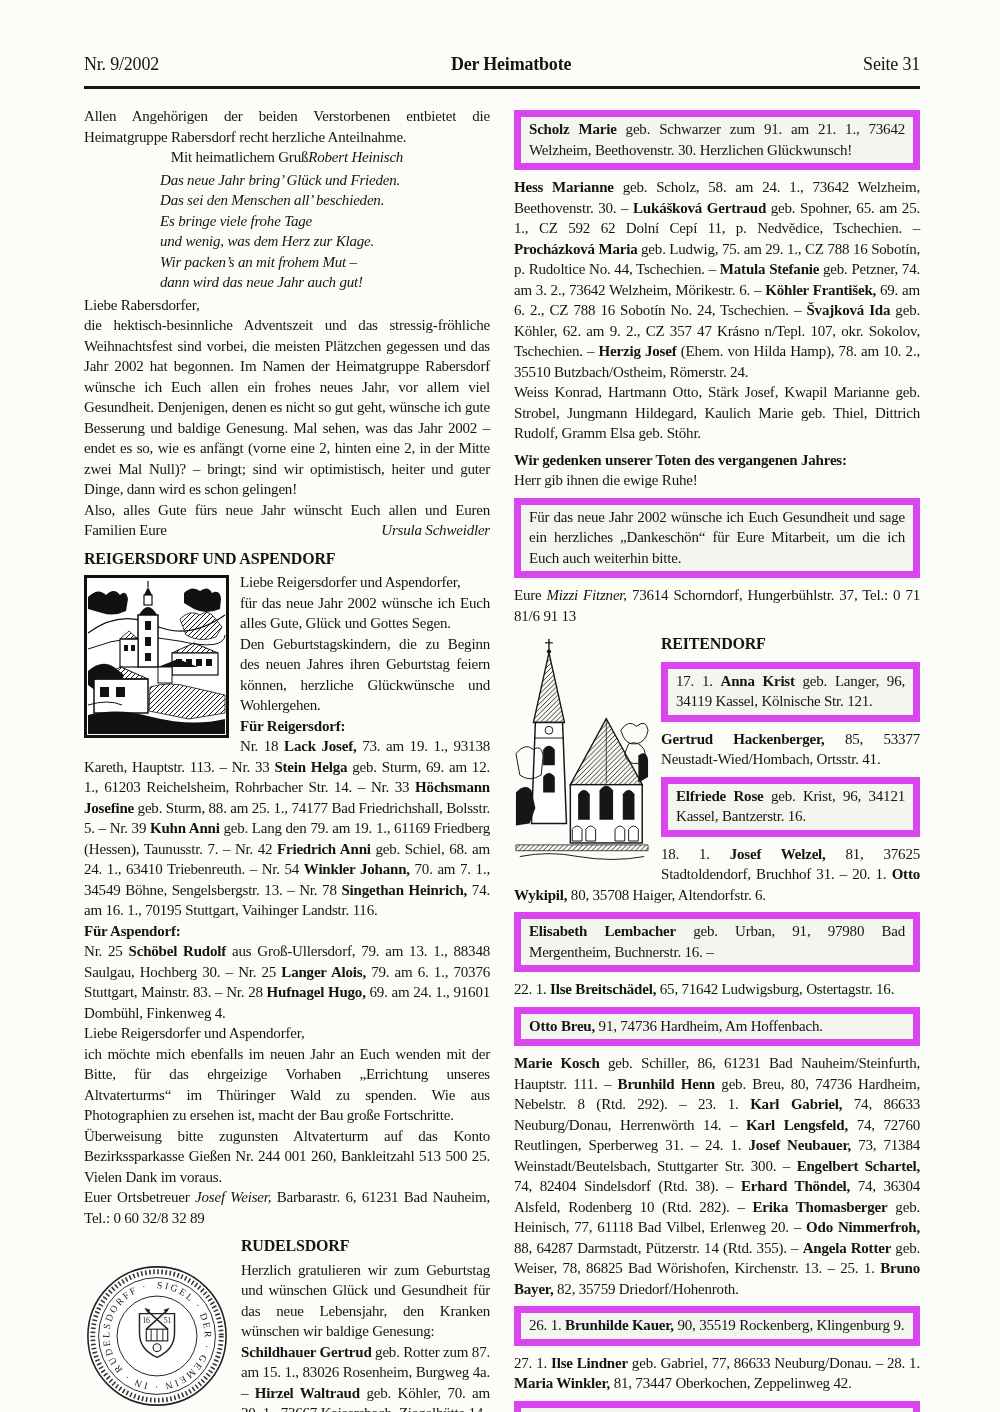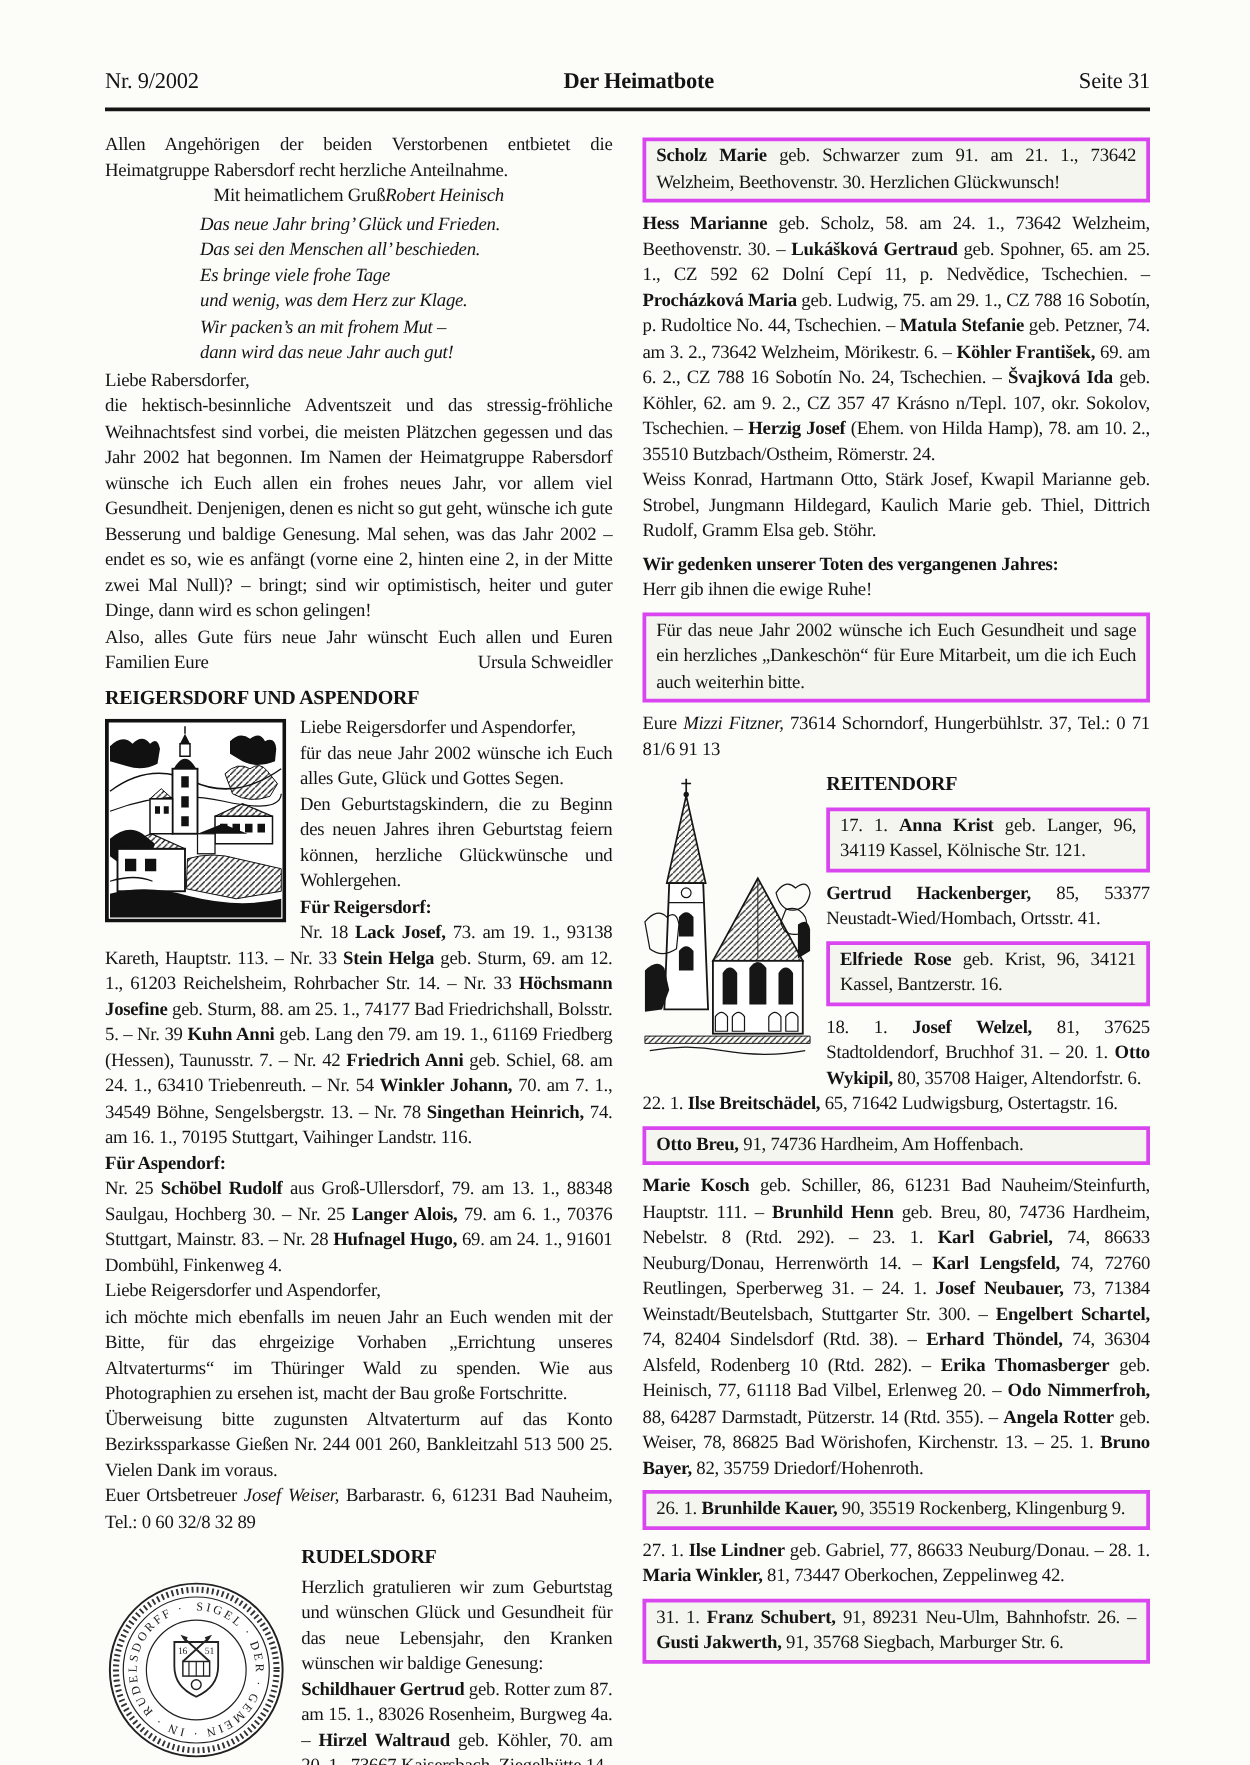--- a/index.html
+++ b/index.html
@@ -15,22 +15,22 @@
   .col{position:absolute;top:106px;width:406px;}
   .col-l{left:84px;}
   .col-r{left:514px;}
   .p{text-align:justify;margin:0;}
   .b{font-weight:bold;}
   .i{font-style:italic;}
   .sigrow{display:flex;justify-content:center;margin:0;}
   .poem{font-style:italic;margin:2px 0 2px 76px;}
   .sec-h{font-weight:bold;text-align:left;font-size:16px;margin:8px 0 3px;}
   .sec-h.indent{padding-left:157px;}
-  .sig-right{float:right;}
-  .box{border:3px solid #d946ef;background:#f5f5f0;padding:2px 8px 3px;margin:7px 0;text-align:justify;}
+  .sig-right{float:right;font-style:italic;}
+  .box{border:7px solid #d946ef;background:#f5f5f0;padding:2px 8px 3px;margin:7px 0;text-align:justify;}
   .clear{clear:both;}
   .flowbox{overflow:hidden;}
   .img-l{float:left;margin:3px 11px 2px 0;}
   .church-sec .sec-h{margin-top:2px;}
   .mt4{margin-top:4px;} .mt6{margin-top:6px;} .mt8{margin-top:8px;}
   svg text{font-family:"Liberation Serif","DejaVu Serif",serif;}
 </style>
 </head>
 <body>
 
@@ -193,19 +193,20 @@
         <path d="M6 226 q30 -6 60 0 q36 6 68 0" fill="none" stroke="#161616" stroke-width="1"></path>
       </svg>
     </span>
     <div class="sec-h">REITENDORF</div>
     <div class="box flowbox"><span>17. 1. </span><span class="b">Anna Krist</span><span> geb. Langer, 96, 34119 Kassel, Kölnische Str. 121.</span></div>
     <p class="p"><span class="b">Gertrud Hackenberger,</span><span> 85, 53377 Neustadt-Wied/Hombach, Ortsstr. 41.</span></p>
     <div class="box flowbox"><span class="b">Elfriede Rose</span><span> geb. Krist, 96, 34121 Kassel, Bantzerstr. 16.</span></div>
     <p class="p"><span>18. 1. </span><span class="b">Josef Welzel,</span><span> 81, 37625 Stadtoldendorf, Bruchhof 31. – 20. 1. </span><span class="b">Otto Wykipil,</span><span> 80, 35708 Haiger, Altendorfstr. 6.</span></p>
   </div>
 
+  <div class="box clear"><span class="b">Elisabeth Lembacher</span><span> geb. Urban, 91, 97980 Bad Mergentheim, Buchnerstr. 16. –</span></div>
   <p class="p"><span>22. 1. </span><span class="b">Ilse Breitschädel,</span><span> 65, 71642 Ludwigsburg, Ostertagstr. 16.</span></p>
   <div class="box"><span class="b">Otto Breu,</span><span> 91, 74736 Hardheim, Am Hoffenbach.</span></div>
   <p class="p"><span class="b">Marie Kosch</span><span> geb. Schiller, 86, 61231 Bad Nauheim/Steinfurth, Hauptstr. 111. – </span><span class="b">Brunhild Henn</span><span> geb. Breu, 80, 74736 Hardheim, Nebelstr. 8 (Rtd. 292). – 23. 1. </span><span class="b">Karl Gabriel,</span><span> 74, 86633 Neuburg/Donau, Herrenwörth 14. – </span><span class="b">Karl Lengsfeld,</span><span> 74, 72760 Reutlingen, Sperberweg 31. – 24. 1. </span><span class="b">Josef Neubauer,</span><span> 73, 71384 Weinstadt/Beutelsbach, Stuttgarter Str. 300. – </span><span class="b">Engelbert Schartel,</span><span> 74, 82404 Sindelsdorf (Rtd. 38). – </span><span class="b">Erhard Thöndel,</span><span> 74, 36304 Alsfeld, Rodenberg 10 (Rtd. 282). – </span><span class="b">Erika Thomasberger</span><span> geb. Heinisch, 77, 61118 Bad Vilbel, Erlenweg 20. – </span><span class="b">Odo Nimmerfroh,</span><span> 88, 64287 Darmstadt, Pützerstr. 14 (Rtd. 355). – </span><span class="b">Angela Rotter</span><span> geb. Weiser, 78, 86825 Bad Wörishofen, Kirchenstr. 13. – 25. 1. </span><span class="b">Bruno Bayer,</span><span> 82, 35759 Driedorf/Hohenroth.</span></p>
   <div class="box"><span>26. 1. </span><span class="b">Brunhilde Kauer,</span><span> 90, 35519 Rockenberg, Klingenburg 9.</span></div>
   <p class="p"><span>27. 1. </span><span class="b">Ilse Lindner</span><span> geb. Gabriel, 77, 86633 Neuburg/Donau. – 28. 1. </span><span class="b">Maria Winkler,</span><span> 81, 73447 Oberkochen, Zeppelinweg 42.</span></p>
   <div class="box"><span>31. 1. </span><span class="b">Franz Schubert,</span><span> 91, 89231 Neu-Ulm, Bahnhofstr. 26. – </span><span class="b">Gusti Jakwerth,</span><span> 91, 35768 Siegbach, Marburger Str. 6.</span></div>
 </div>
 
 </body></html>

